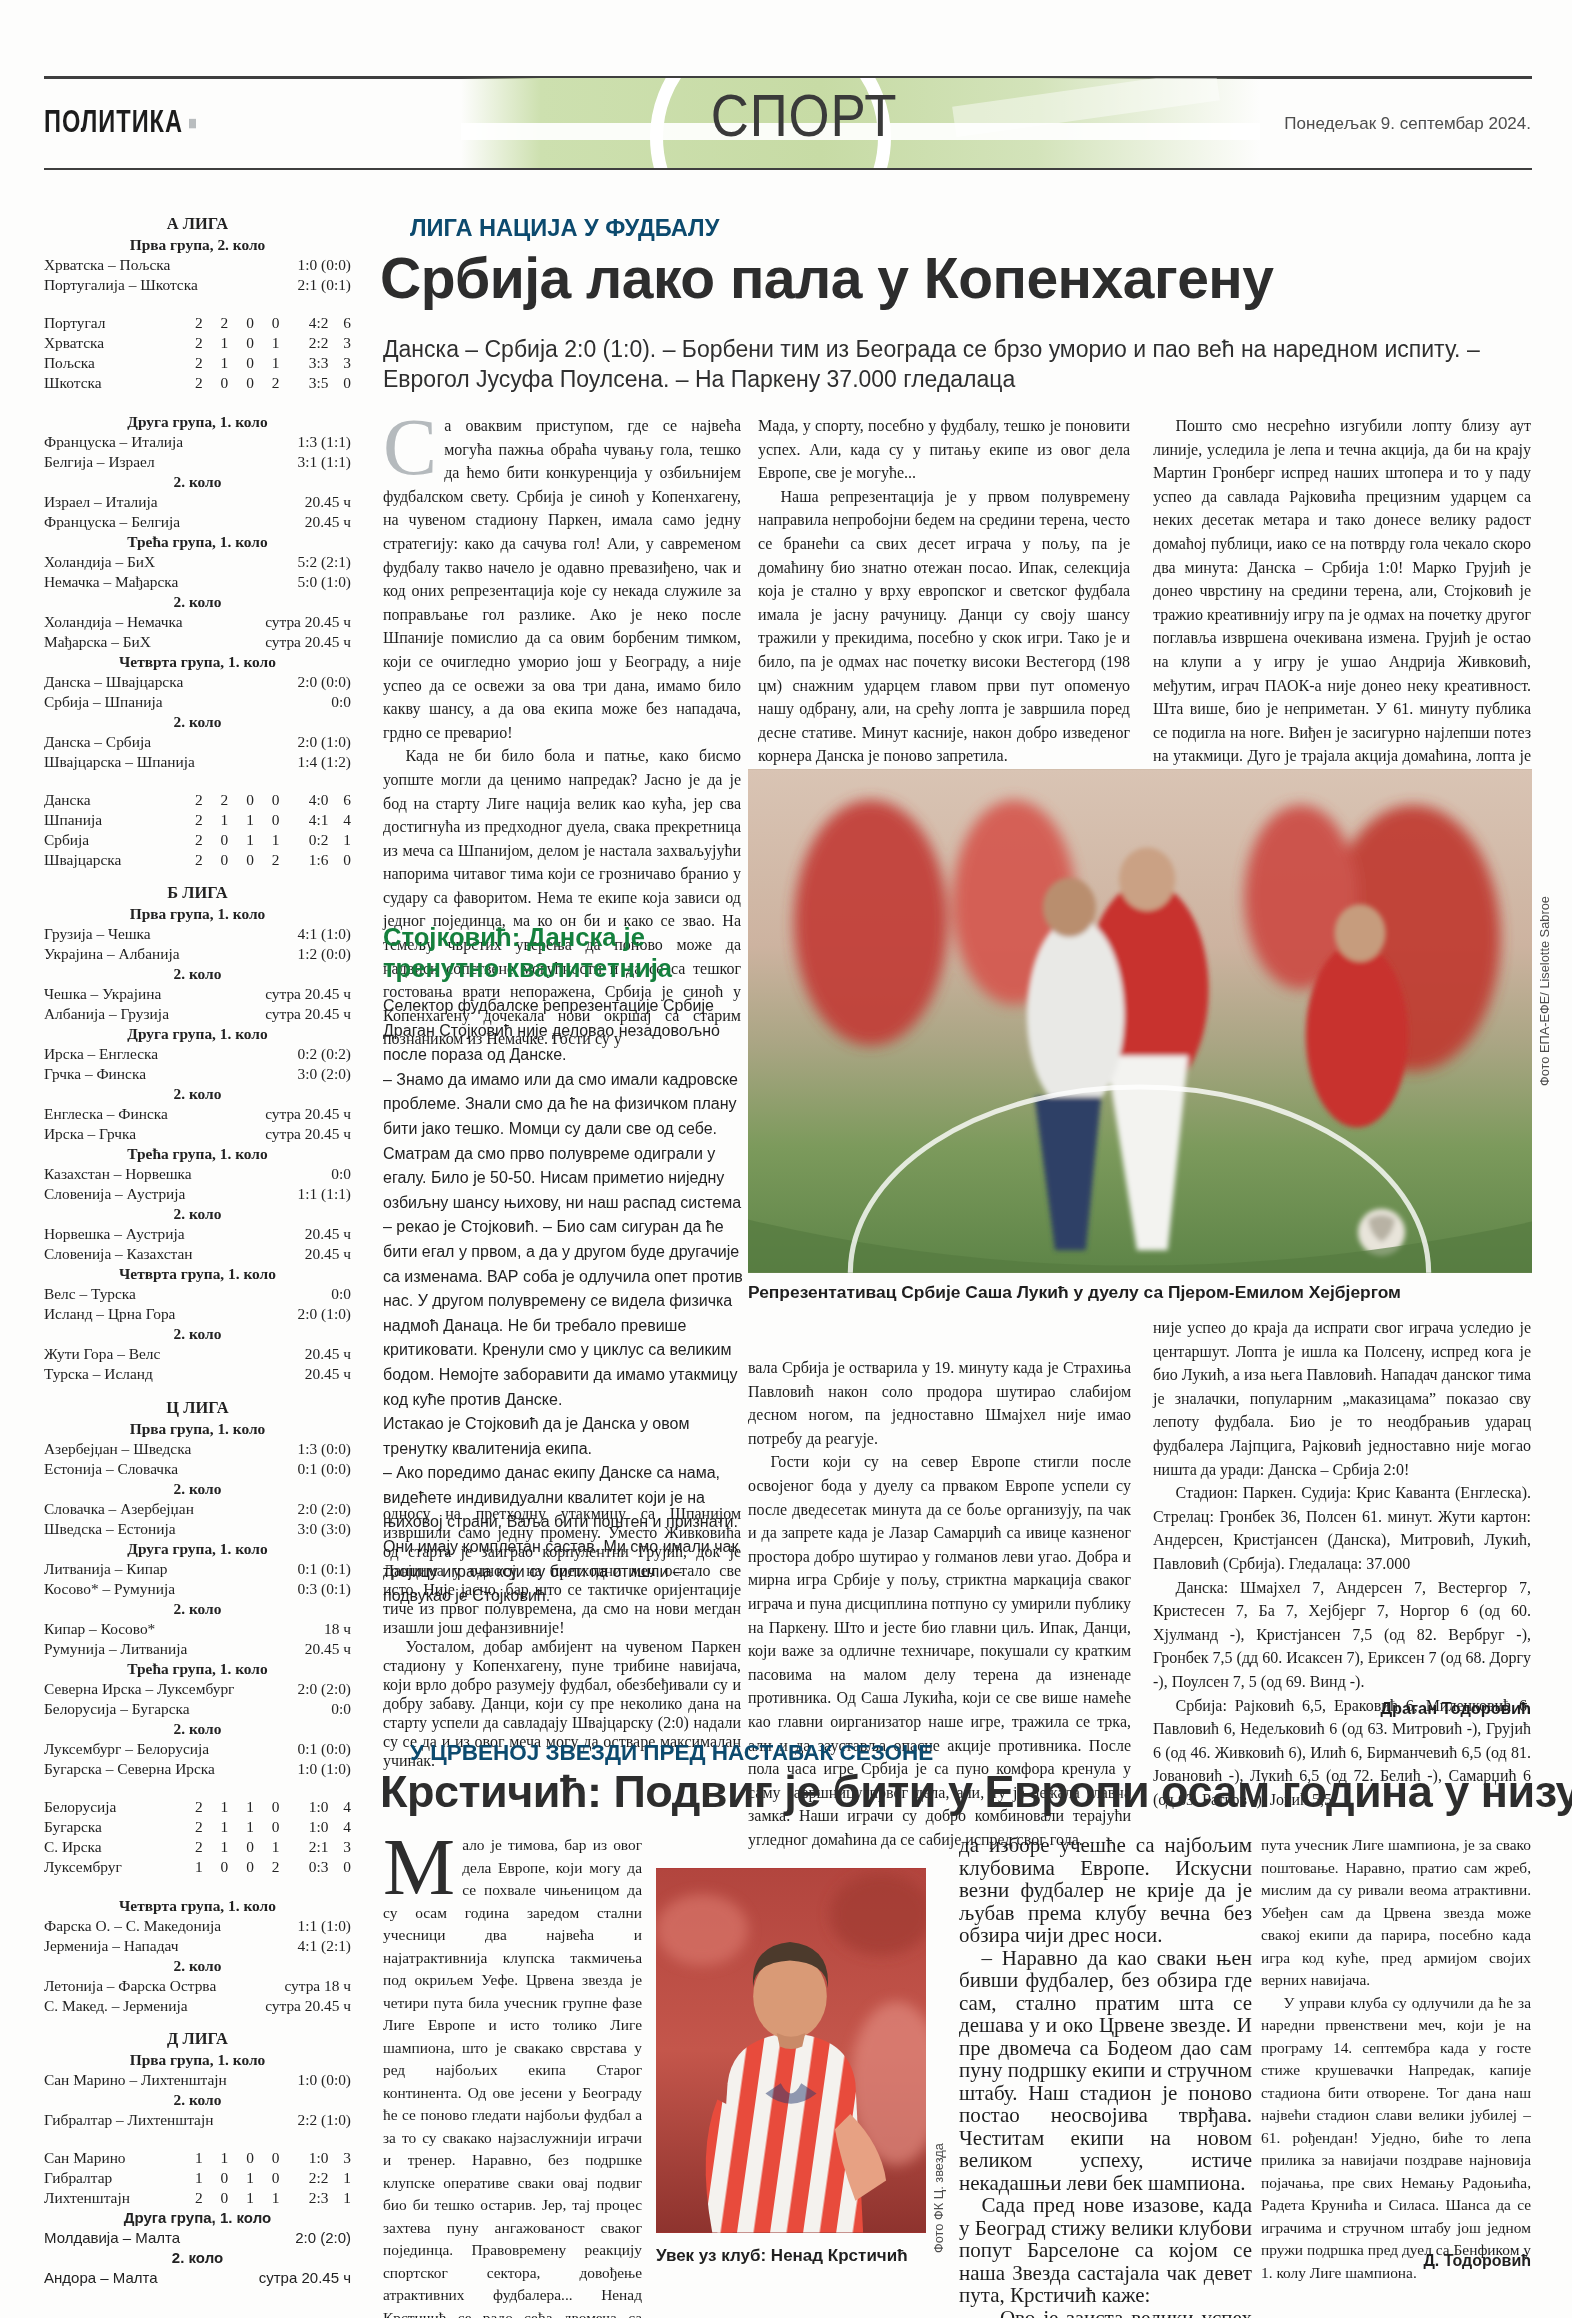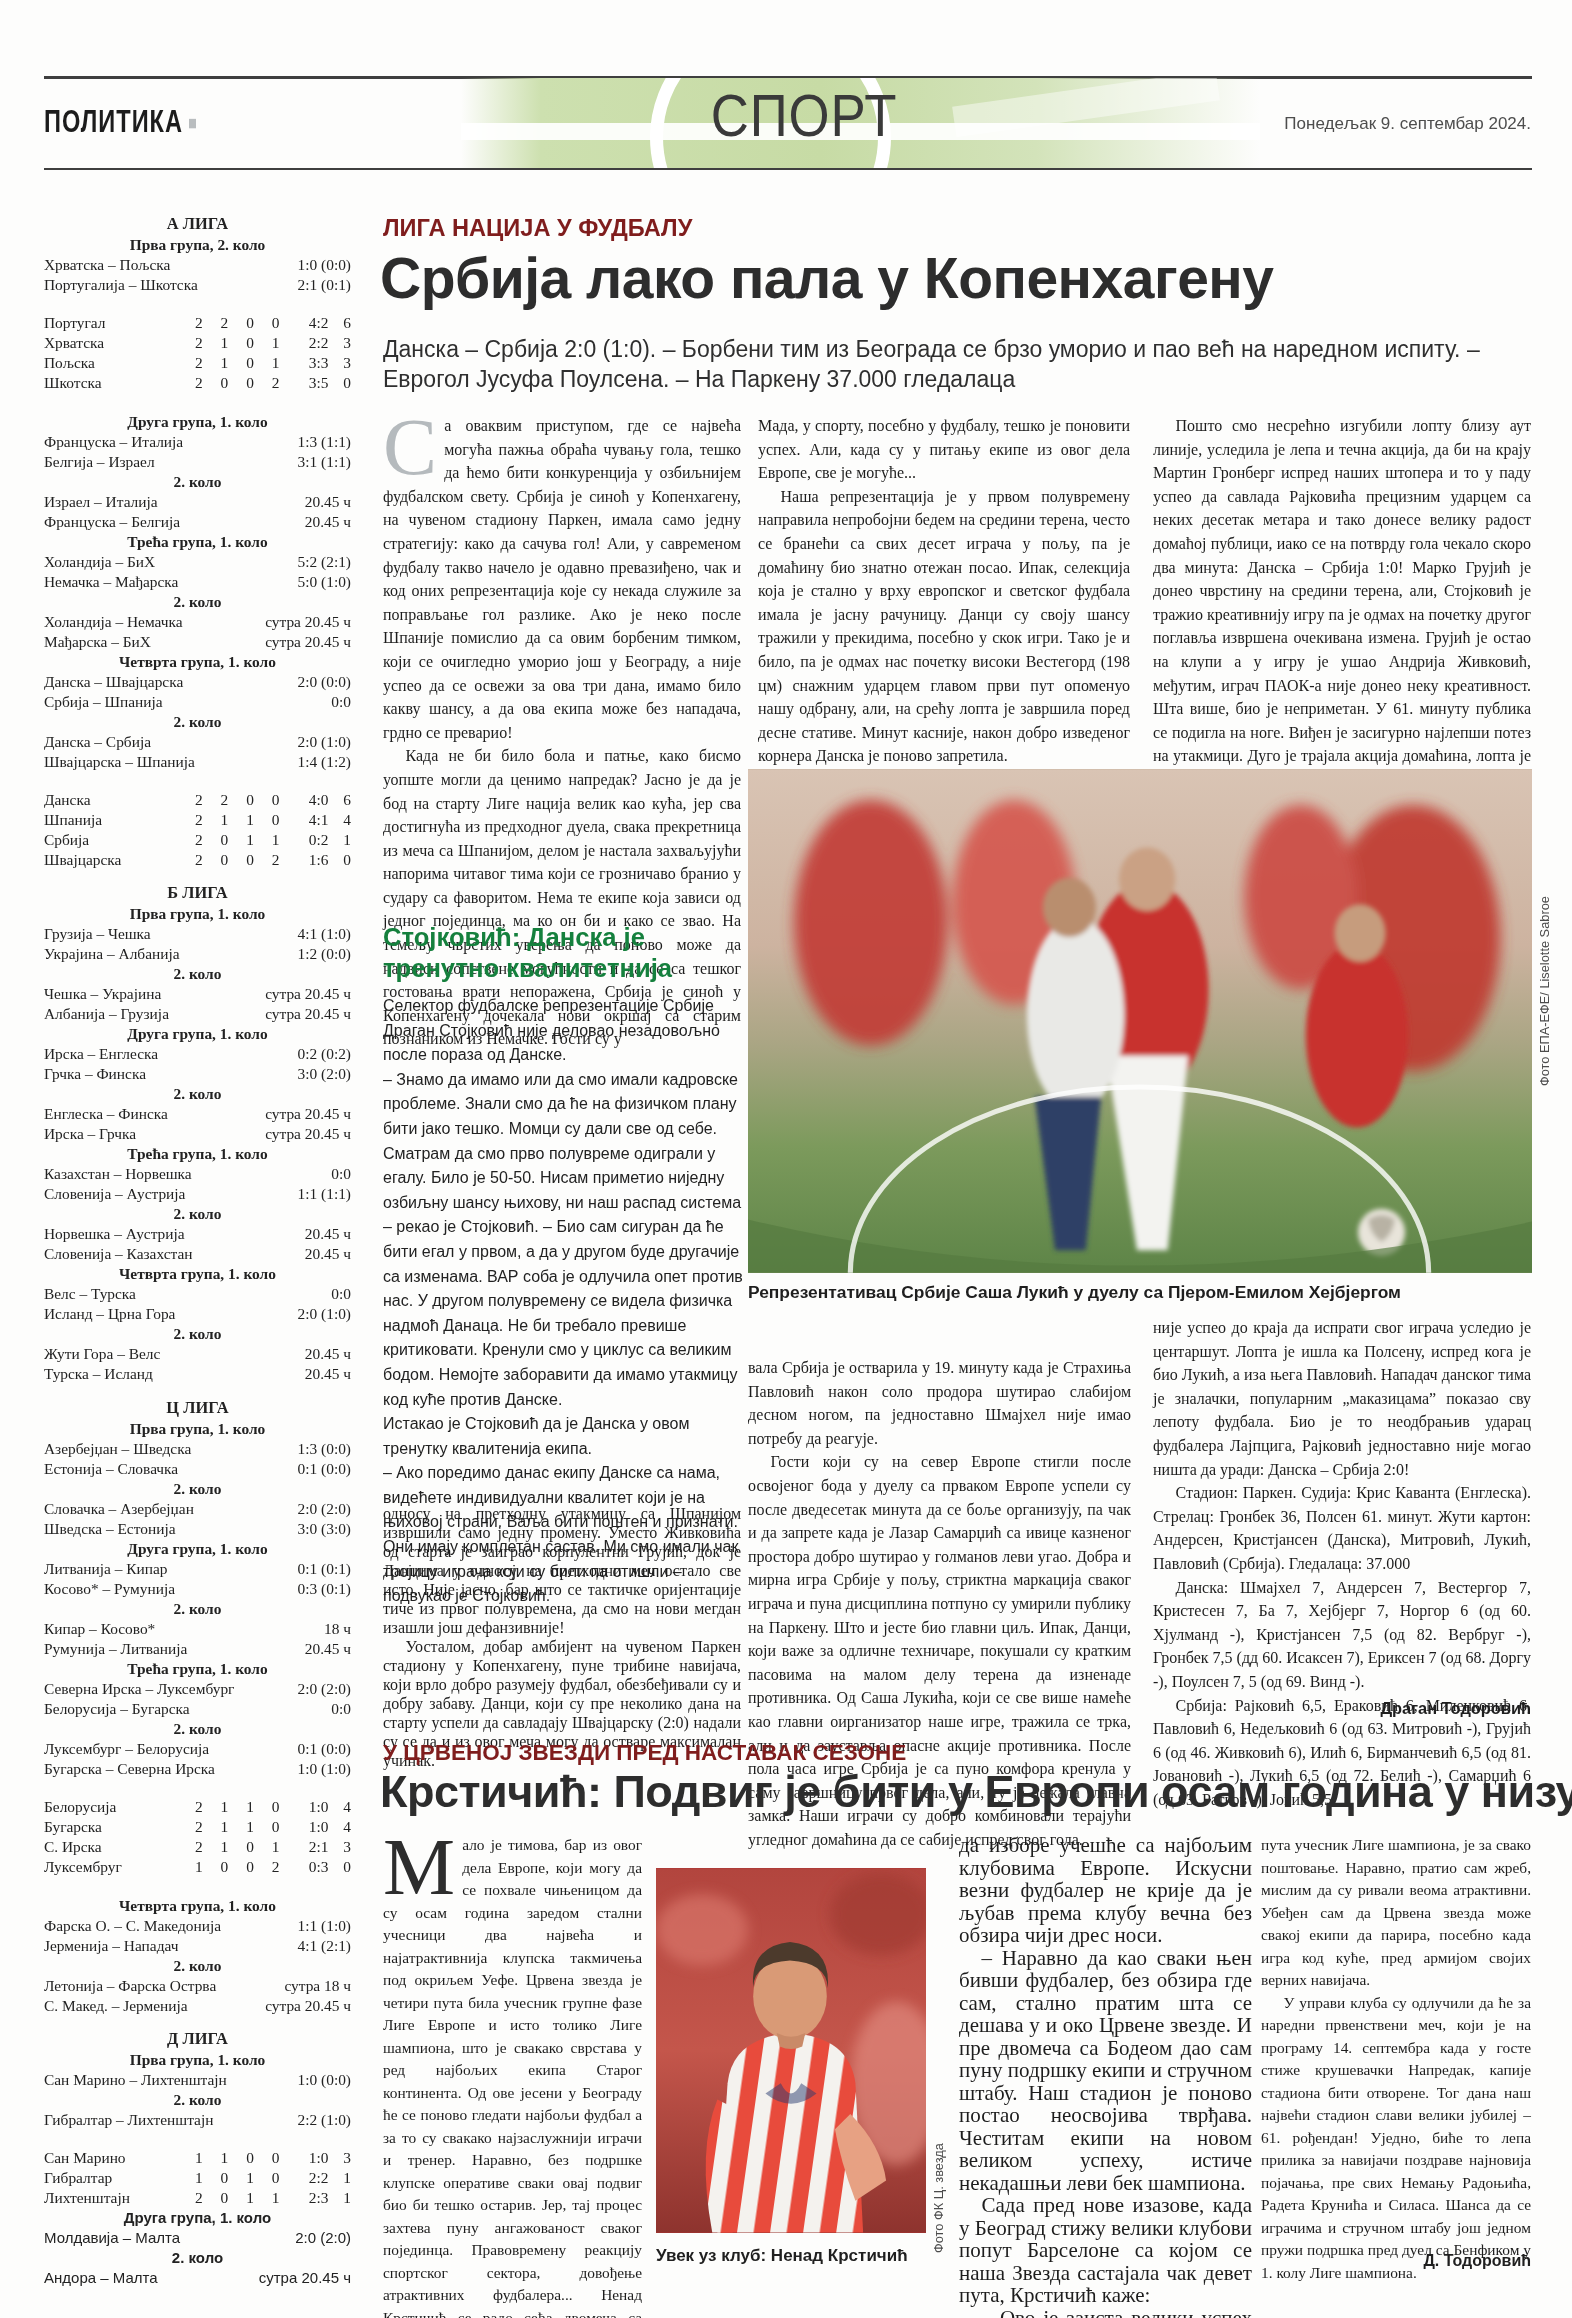--- a/index.html
+++ b/index.html
@@ -27,21 +27,21 @@
   .league:first-child .league-title{margin-top:0;}
   .lg-head{text-align:center;font-weight:700;}
   .lg-match{display:flex;justify-content:space-between;}
   .lg-match .r{white-space:nowrap;}
   .lg-gap{height:18.4px;}
   .lg-stand{display:grid;grid-template-columns:1fr 25.6px 25.6px 25.6px 25.6px 49px 22.5px;}
   .lg-stand span{text-align:right;}
   .lg-stand .name{text-align:left;}
   .alt-font{font-family:"Liberation Sans","DejaVu Sans",sans-serif;font-size:15px;}
   
-  .kicker{font-family:"Liberation Sans",sans-serif;font-weight:700;color:#7f1d1d;}
+  .kicker{font-family:"Liberation Sans",sans-serif;font-weight:700;color:#0c4a6e;margin-left:27px;}
   .headline{font-family:"Liberation Sans",sans-serif;font-weight:700;color:#2d2d2d;letter-spacing:-0.5px;}
   .subhead{font-family:"Liberation Sans",sans-serif;color:#2f2f2f;}
   .col{position:absolute;text-align:justify;}
   .col p{margin:0;}
   .col p.ind{text-indent:22.5px;}
   .dropcap{float:left;font-size:81px;line-height:61px;padding:3.1px 7.2px 0 0;font-weight:400;}
   .dc-gray{color:#b5babd;}
   .dc-dark{color:#2d2d2d;}
   .caption{font-family:"Liberation Sans",sans-serif;font-weight:700;color:#1f1f1f;}
   .byline{font-family:"Liberation Sans",sans-serif;font-weight:700;color:#1f1f1f;text-align:right;}

